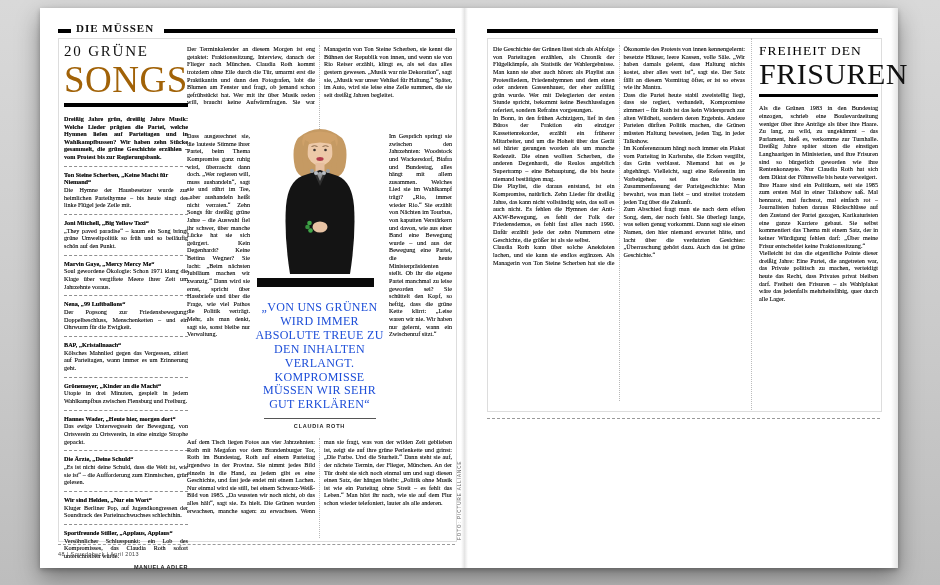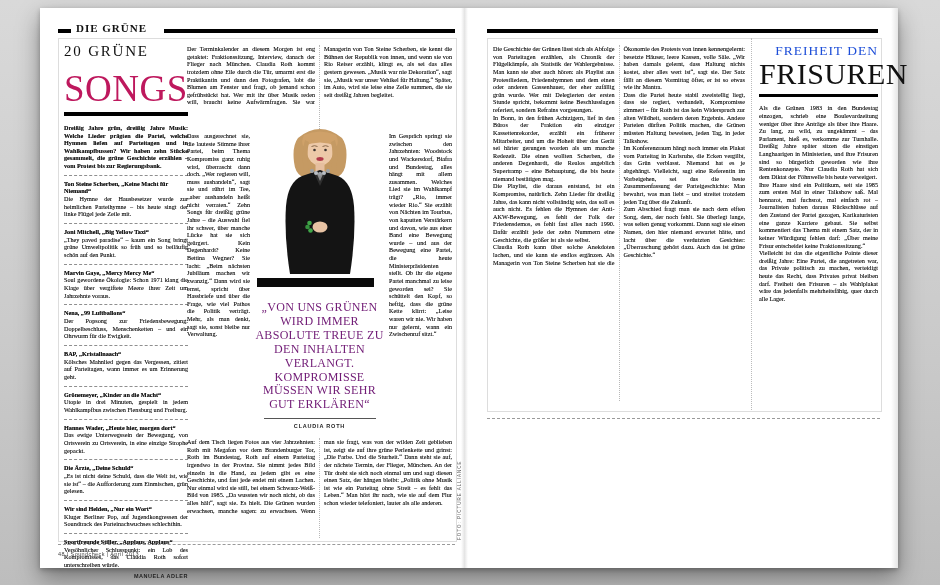--- a/index.html
+++ b/index.html
@@ -16,23 +16,23 @@
   .sec-dash{left:18px;top:21px;width:13px;height:4px;background:#000;}
   .sec-label{left:36px;top:14px;font-size:11px;font-weight:bold;letter-spacing:1px;color:#111;}
   .sec-rule-l{left:124px;top:21px;width:291px;height:4px;background:#000;}
   .sec-rule-r{left:447px;top:21px;width:391px;height:4px;background:#000;}
   .cbox{border:1px solid #ddd;background:#fff;}
   .box-l{left:18px;top:30px;width:397px;height:502px;}
   .box-r{left:447px;top:30px;width:393px;height:372px;}
   
   .col1{left:24px;top:36px;width:124px;}
   .kicker{font-size:15px;letter-spacing:1.8px;color:#111;line-height:1.05;}
-  .bigtitle{font-size:37px;letter-spacing:.5px;color:#be185d;line-height:.95;margin-top:11px;}
+  .bigtitle{font-size:37px;letter-spacing:.5px;color:#a16207;line-height:.95;margin-top:2px;}
   .thickrule{height:4px;background:#000;margin-top:6px;}
-  .smalltitle{font-size:13.5px;letter-spacing:1px;color:#1d4ed8;line-height:1.1;text-align:right;}
+  .smalltitle{font-size:13.5px;letter-spacing:1px;color:#000000;line-height:1.1;}
   .medtitle{font-size:30px;letter-spacing:.5px;color:#111;line-height:.95;margin-top:1px;}
   .body-txt{font-size:6.2px;line-height:1.23;color:#1c1c1c;text-align:justify;white-space:pre-line;
     text-shadow:0 0 .3px rgba(0,0,0,.55);}
   .intro{font-weight:bold;margin-top:8px;color:#161616;}
   .entry{border-top:1px dashed #8f8f8f;margin-top:5px;padding-top:4px;}
   .entry-title{font-size:6.2px;font-weight:bold;color:#111;line-height:1.25;
     text-shadow:0 0 .3px rgba(0,0,0,.6);}
   .credit{font-family:"Liberation Sans",sans-serif;font-size:5.5px;font-weight:bold;
     letter-spacing:.5px;text-align:right;color:#222;margin-top:5px;}
   
@@ -40,21 +40,21 @@
   .top-band{left:147px;top:37px;width:265px;height:84px;column-count:2;overflow:hidden;}
   .bottom-band{left:147px;top:430px;width:265px;height:100px;column-count:2;overflow:hidden;}
   .narrow{width:63px;height:302px;top:124px;overflow:hidden;}
   .narrow-l{left:147px;}
   .narrow-r{left:349px;}
   
   .photo-col{left:215px;top:118px;width:129px;}
   .photo-wrap{height:150px;display:flex;justify-content:center;align-items:flex-end;}
   .ped{margin:2px 0 0 2px;width:117px;height:9px;background:#0a0a0a;}
   .quote{margin-top:14px;font-size:12px;line-height:1.16;letter-spacing:.3px;text-align:center;
-    color:#701a75;}
+    color:#1d4ed8;}
   .q-rule{width:112px;height:1px;background:#555;margin:6px auto 4px auto;}
   .q-attr{font-family:"Liberation Sans",sans-serif;font-size:5.5px;font-weight:bold;
     letter-spacing:.8px;text-align:center;color:#222;}
   
   .r-band{left:453px;top:37px;width:252px;height:356px;column-count:2;overflow:hidden;}
   .r-divider{left:711px;top:30px;height:372px;width:0;border-left:1px dotted #bbb;}
   .r-col{left:719px;top:36px;width:119px;}
   .r-text{margin-top:7px;height:290px;overflow:hidden;}
   
   .dash-l{left:18px;top:536px;width:397px;border-top:1px dashed #9a9a9a;}
@@ -63,21 +63,21 @@
     letter-spacing:.4px;color:#444;}
   .vcredit{left:417px;top:428px;height:104px;writing-mode:vertical-rl;transform:rotate(180deg);
     font-family:"Liberation Sans",sans-serif;font-size:4.5px;letter-spacing:1px;color:#666;}
 </style>
 </head>
 <body>
 
 <div class="spread">
 
   <div class="abs sec-dash"></div>
-  <div class="abs sec-label">DIE GRÜNE</div>
+  <div class="abs sec-label">DIE MÜSSEN</div>
   <div class="abs sec-rule-l"></div>
   <div class="abs sec-rule-r"></div>
 
   <div class="abs cbox box-l"></div>
   <div class="abs cbox box-r"></div>
 
   <div class="abs col1">
     <div class="kicker">20 GRÜNE</div>
     <div class="bigtitle">SONGS</div>
     <div class="thickrule"></div>

